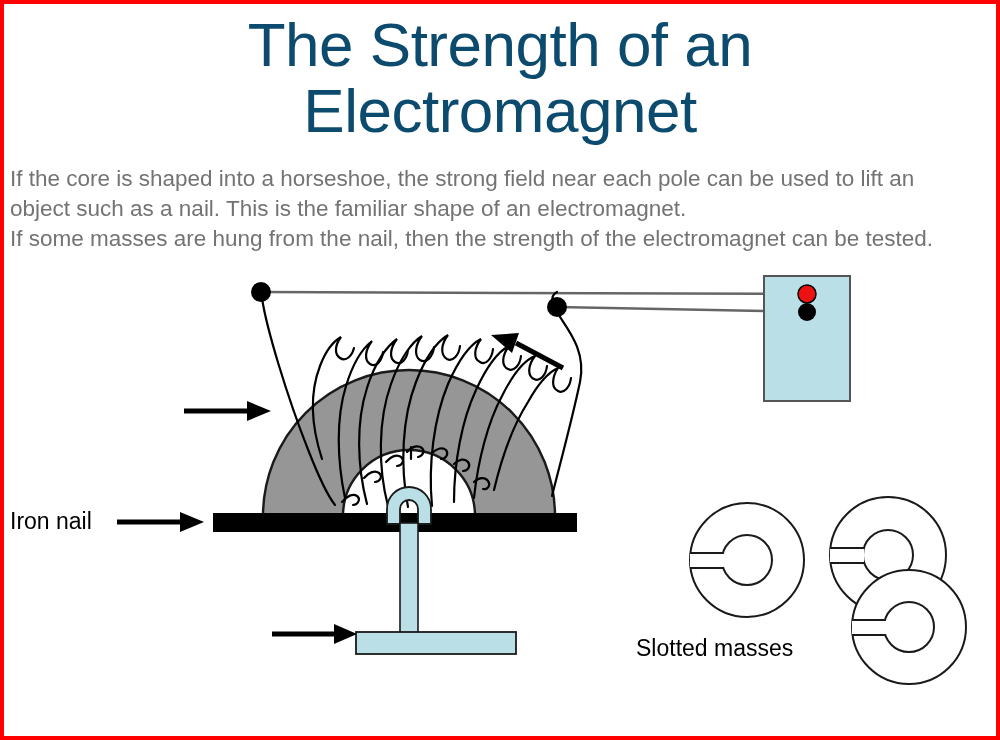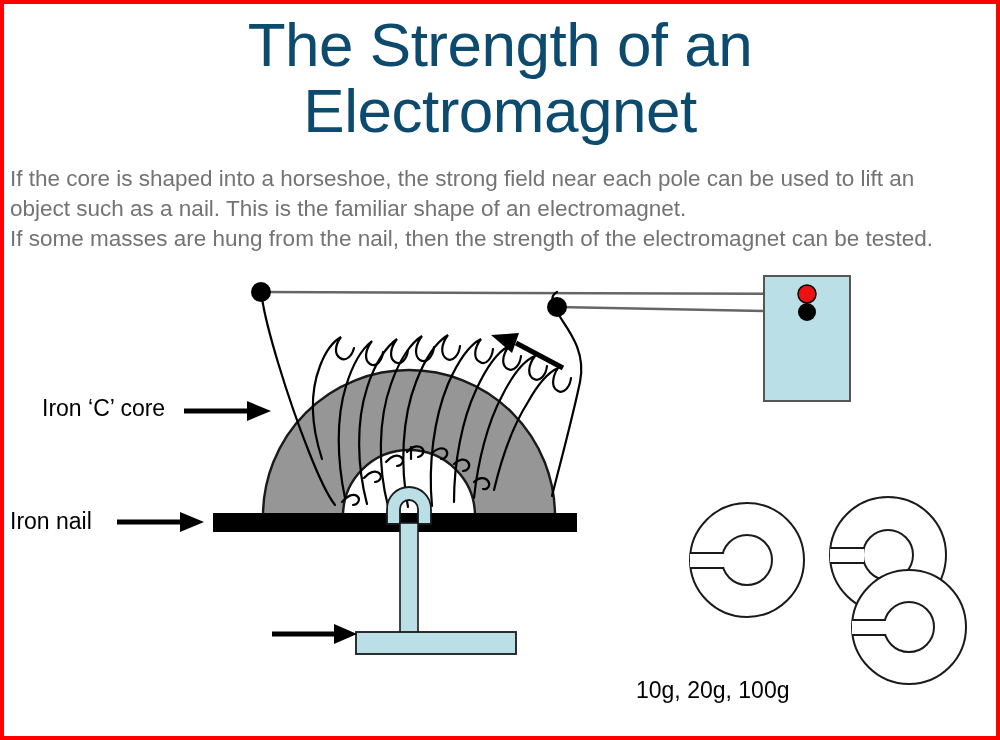--- a/index.html
+++ b/index.html
@@ -201,18 +201,17 @@
           <polygon points="330,620 353,630 330,640" fill="#000000" stroke="none"></polygon>
         </g>
 
         <g>
           <line x1="559" y1="364" x2="512" y2="339" stroke-width="5"></line>
           <polygon points="508,349 487,331 515,329" fill="#000000" stroke="none"></polygon>
         </g>
       </g>
     </svg>
 
-    <div class="lbl" id="lbl-core">Iron ‘C’ core</div>
     <div class="lbl" id="lbl-nail">Iron nail</div>
-    <div class="lbl" id="lbl-massval">10g, 20g, 100g</div>
+    <div class="lbl" id="lbl-masses">Slotted masses</div>
 
   </div>
 </div>
 
 </body></html>

